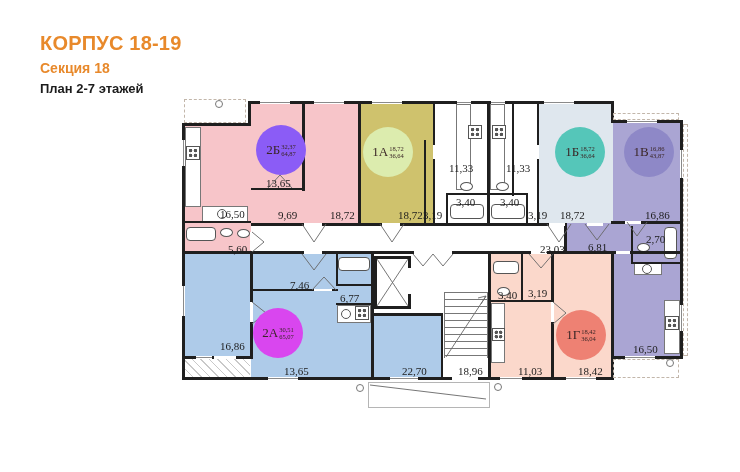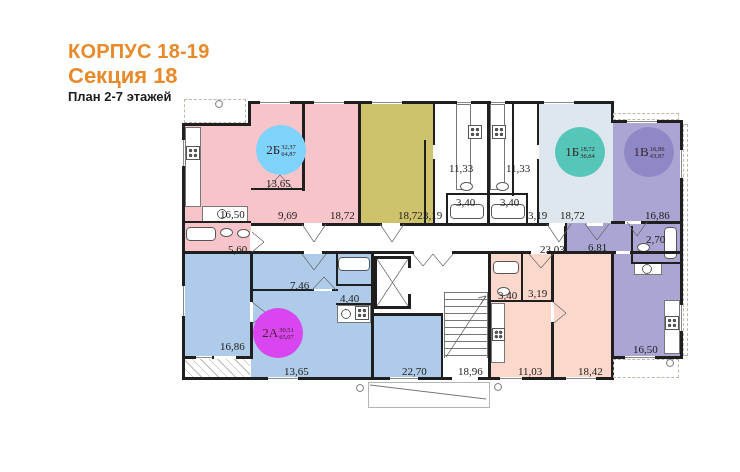--- a/index.html
+++ b/index.html
@@ -1,20 +1,20 @@
 <!DOCTYPE html>
 <html><head>
 <meta charset="utf-8">
 <style>
   html,body{margin:0;padding:0;background:#fff;}
   .canvas{position:relative;width:740px;height:472px;background:#fff;overflow:hidden;
           font-family:"Liberation Sans",sans-serif;}
-  .hdr{position:absolute;left:40px;top:38px;margin-left:28px;}
+  .hdr{position:absolute;left:40px;top:30px;}
   .hdr .t1{font-size:20px;font-weight:bold;line-height:26px;letter-spacing:.2px;}
-  .hdr .t2{font-size:22px;font-weight:bold;line-height:24px;}
+  .hdr .t2{font-size:14px;font-weight:bold;line-height:24px;}
   .hdr .t3{font-size:13px;font-weight:bold;color:#1c1c1c;line-height:18px;}
   .abs{position:absolute;}
   .rg{position:absolute;}
   .w{position:absolute;background:#1f1f1f;}
   .gap{position:absolute;background:#fff;}
   .winh{position:absolute;height:3px;background:linear-gradient(to bottom,#fff 0 1px,#8a8a8a 1px 2px,#fff 2px 3px);}
   .winv{position:absolute;width:3px;background:linear-gradient(to right,#fff 0 1px,#8a8a8a 1px 2px,#fff 2px 3px);}
   .fx{position:absolute;background:#fff;border:1px solid #777;box-sizing:border-box;}
   .stove{position:absolute;width:14px;height:14px;background:#fff;border:1px solid #555;box-sizing:border-box;
     background-image:radial-gradient(circle at 30% 30%,#555 1.5px,transparent 2px),
@@ -229,36 +229,43 @@
   <span class="a" style="left:500px;top:196px">3,40</span>
   <span class="a" style="left:528px;top:209px">3,19</span>
   <span class="a" style="left:560px;top:209px">18,72</span>
   <span class="a" style="left:645px;top:209px">16,86</span>
   <span class="a" style="left:588px;top:241px">6,81</span>
   <span class="a" style="left:646px;top:233px">2,70</span>
   <span class="a" style="left:633px;top:343px">16,50</span>
   <span class="a" style="left:540px;top:243px">23,03</span>
   <span class="a" style="left:220px;top:340px">16,86</span>
   <span class="a" style="left:290px;top:279px">7,46</span>
-  <span class="a" style="left:340px;top:292px">4,40</span>
+  <span class="a" style="left:340px;top:292px">6,77</span>
   <span class="a" style="left:284px;top:365px">13,65</span>
   <span class="a" style="left:402px;top:365px">22,70</span>
   <span class="a" style="left:458px;top:365px">18,96</span>
   <span class="a" style="left:498px;top:289px">3,40</span>
   <span class="a" style="left:528px;top:287px">3,19</span>
   <span class="a" style="left:518px;top:365px">11,03</span>
   <span class="a" style="left:578px;top:365px">18,42</span>
 
-  <div class="badge" style="left: 256px; top: 125px; background: #7dd3fc;">
+  <div class="badge" style="left: 256px; top: 125px; background: #8b5cf6;">
     <b class="bc">2Б</b>
     <span class="bn">
         <i>32,37</i>
         <i>64,87</i>
       </span>
   </div>
+  <div class="badge" style="left: 363px; top: 127px; background: rgb(220, 236, 174);">
+    <b class="bc">1А</b>
+    <span class="bn">
+        <i>18,72</i>
+        <i>36,64</i>
+      </span>
+  </div>
   <div class="badge" style="left: 555px; top: 127px; background: rgb(85, 198, 185);">
     <b class="bc">1Б</b>
     <span class="bn">
         <i>18,72</i>
         <i>36,64</i>
       </span>
   </div>
   <div class="badge" style="left: 624px; top: 127px; background: rgb(142, 136, 199);">
     <b class="bc">1В</b>
     <span class="bn">
@@ -266,14 +273,21 @@
         <i>43,87</i>
       </span>
   </div>
   <div class="badge" style="left: 253px; top: 308px; background: #d946ef;">
     <b class="bc">2А</b>
     <span class="bn">
         <i>30,51</i>
         <i>65,07</i>
       </span>
   </div>
+  <div class="badge" style="left: 556px; top: 310px; background: rgb(238, 129, 115);">
+    <b class="bc">1Г</b>
+    <span class="bn">
+        <i>18,42</i>
+        <i>36,04</i>
+      </span>
+  </div>
 
 </div>
 
 </body></html>

